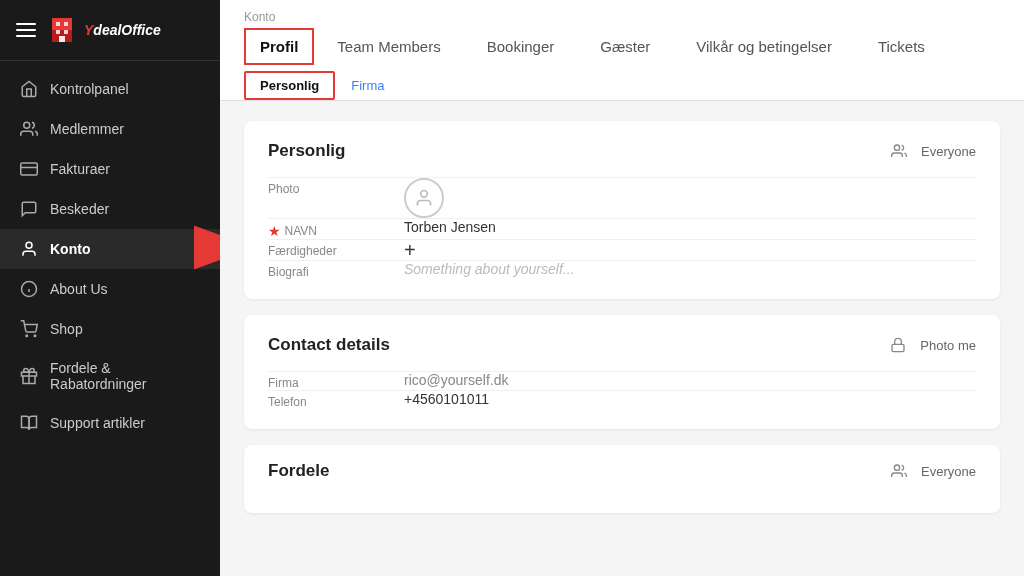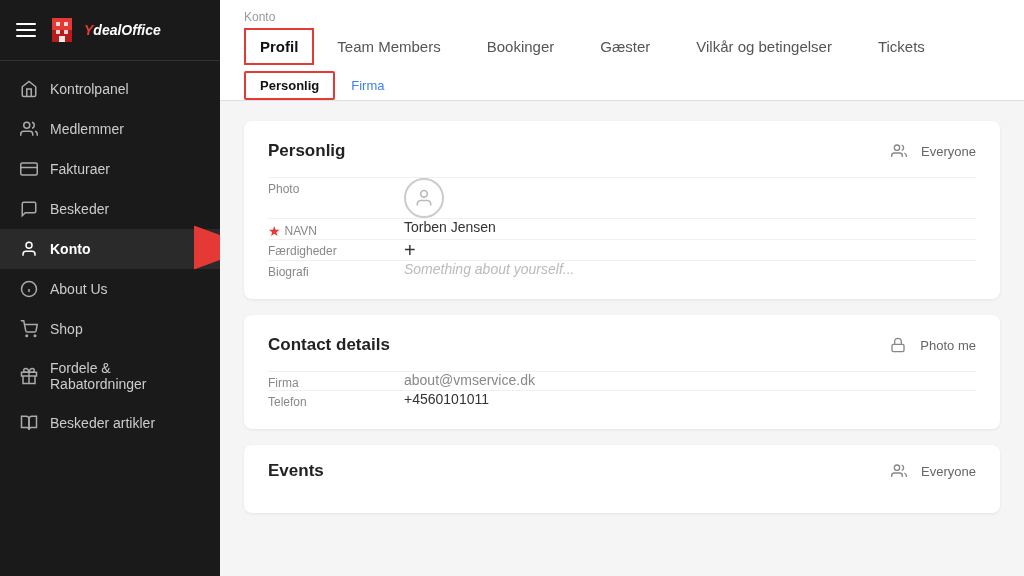--- a/index.html
+++ b/index.html
@@ -330,21 +330,21 @@
       <span class="nav-label">Fordele &amp; Rabatordninger</span>
     </div>
 
     <div class="nav-item">
       <span class="nav-icon">
         <svg width="18" height="18" viewBox="0 0 24 24" fill="none" stroke="#aaa" stroke-width="2">
             <path d="M2 3h6a4 4 0 014 4v14a3 3 0 00-3-3H2z"></path>
             <path d="M22 3h-6a4 4 0 00-4 4v14a3 3 0 013-3h7z"></path>
           </svg>
       </span>
-      <span class="nav-label">Beskeder artikler</span>
+      <span class="nav-label">Support artikler</span>
     </div>
   </nav>
 </aside>
 
 <main class="main">
   <div class="top-section">
     <div class="breadcrumb">Konto</div>
     <div class="tabs-row">
       <div class="tab-item active" style="border:2px solid #e53935;">
         <span>Profil</span>
@@ -443,34 +443,34 @@
               </svg>
           </span>
           <span>Photo me</span>
         </div>
       </div>
 
       <div class="field-row">
         <div class="field-label">
           <span>Firma</span>
         </div>
-        <div class="field-value" style="color:#888;">about@vmservice.dk</div>
+        <div class="field-value" style="color:#888;">rico@yourself.dk</div>
       </div>
 
       <div class="field-row">
         <div class="field-label">
           <span>Telefon</span>
         </div>
         <div class="field-value">+4560101011</div>
       </div>
     </div>
 
     <div class="card" style="padding:16px 24px;">
       <div class="card-header">
-        <span class="card-title">Events</span>
+        <span class="card-title">Fordele</span>
         <div class="visibility-badge">
           <span class="visibility-icon">
             <svg width="16" height="16" viewBox="0 0 24 24" fill="none" stroke="#888" stroke-width="2">
                 <path d="M17 21v-2a4 4 0 00-4-4H5a4 4 0 00-4 4v2"></path>
                 <circle cx="9" cy="7" r="4"></circle>
                 <path d="M23 21v-2a4 4 0 00-3-3.87"></path>
                 <path d="M16 3.13a4 4 0 010 7.75"></path>
               </svg>
           </span>
           <span>Everyone</span>

